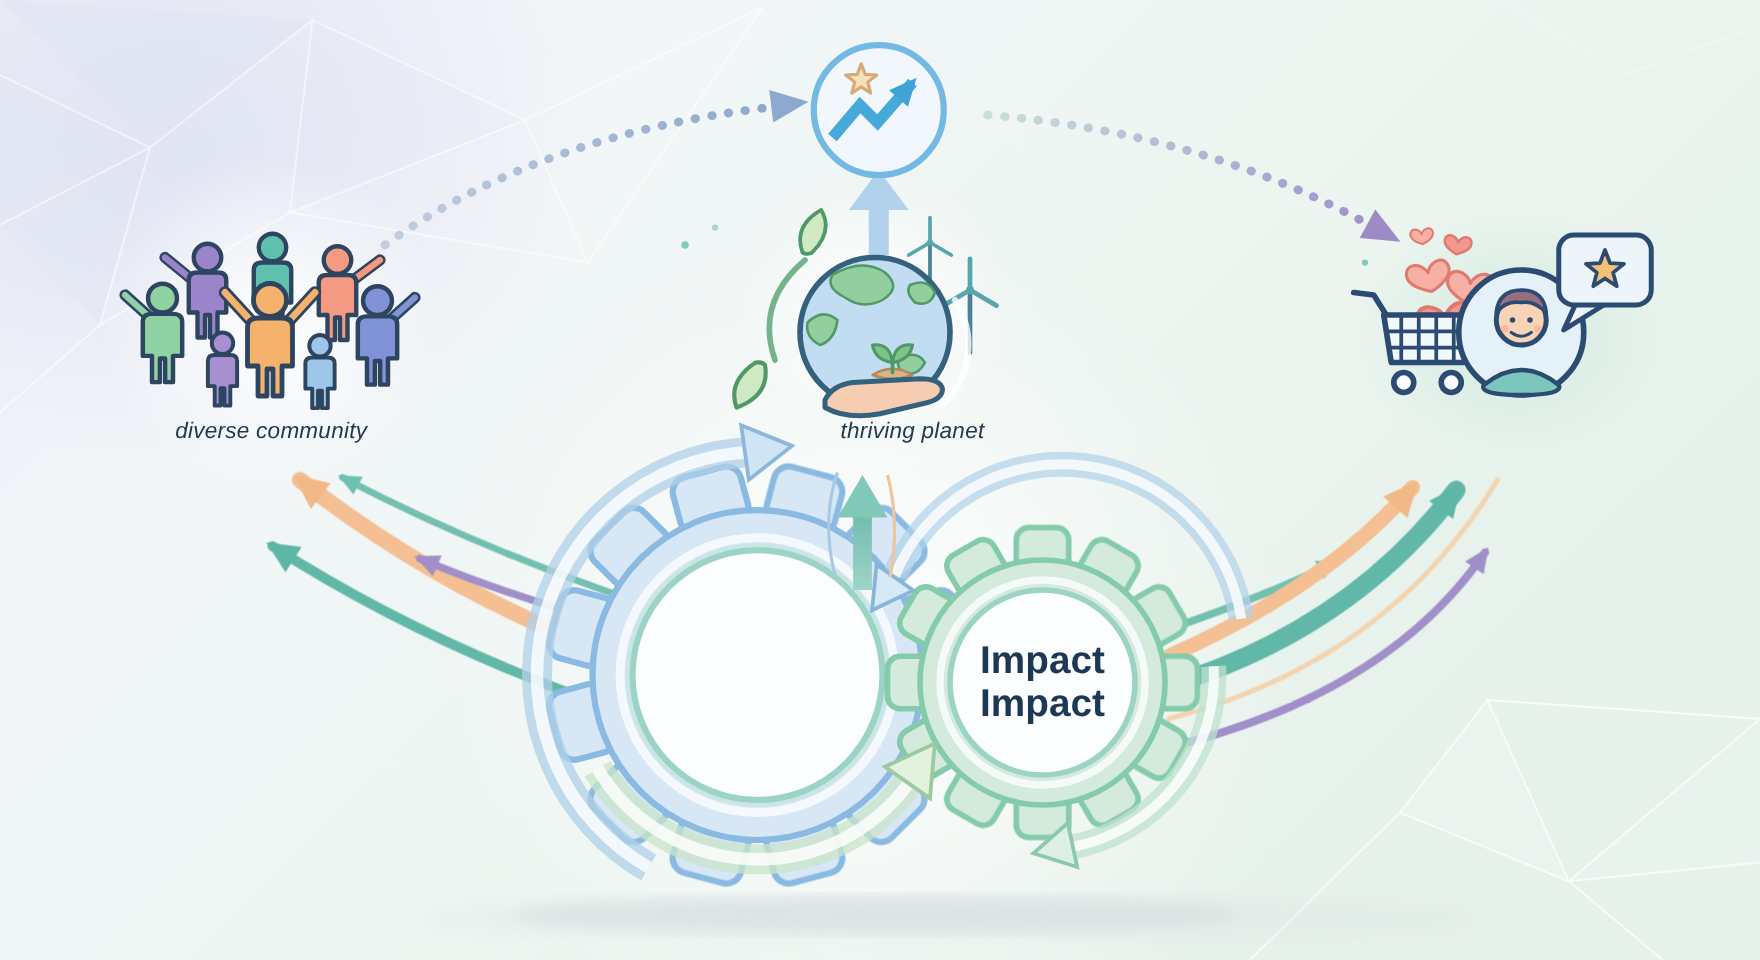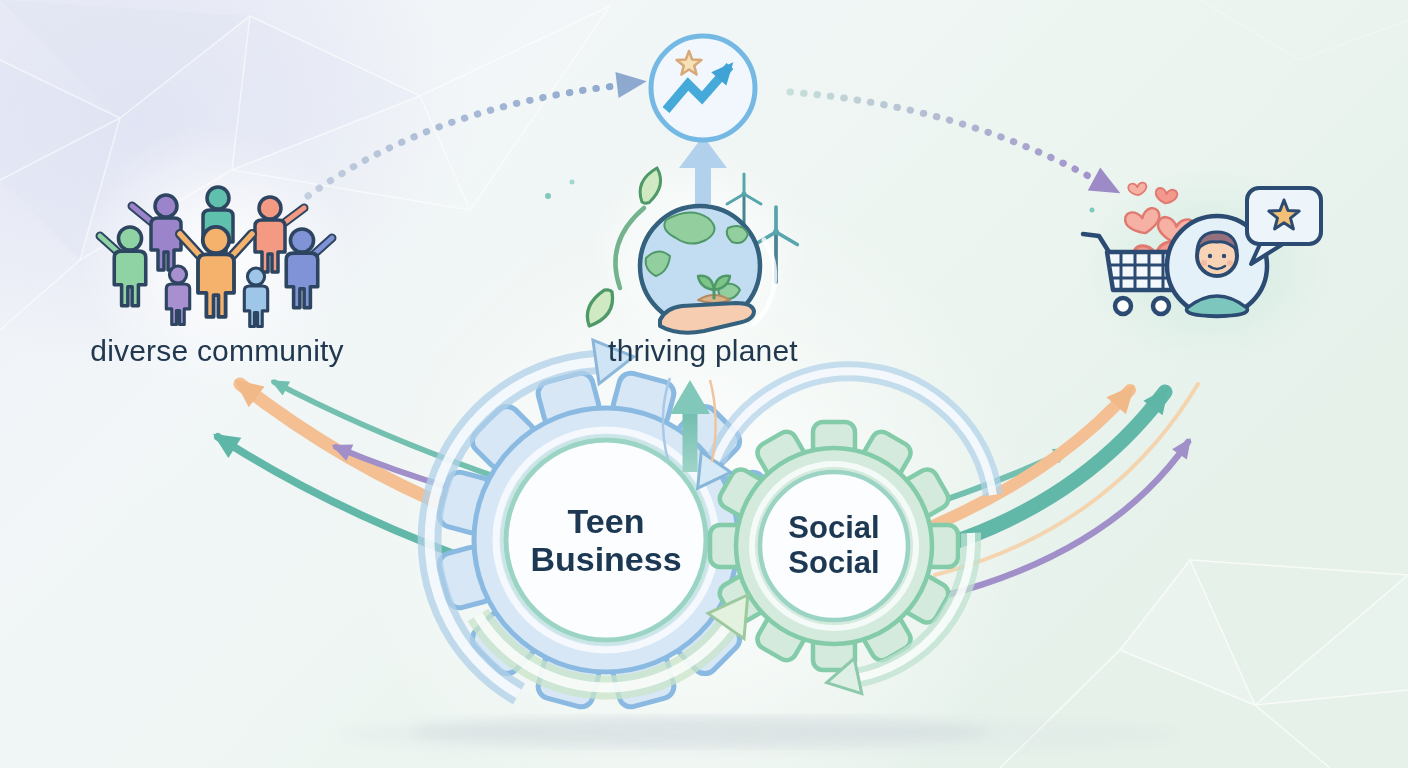--- a/index.html
+++ b/index.html
@@ -3,21 +3,21 @@
 <meta charset="utf-8">
 <style>
   html,body{margin:0;padding:0;background:#e9eef2;}
   .stage{
     position:relative;width:1408px;height:768px;overflow:hidden;
     font-family:"Liberation Sans", sans-serif;
   }
   .stage svg{position:absolute;left:0;top:0;}
   .caption{
     position:absolute;text-align:center;color:#21384f;
-    font-size:30px;font-weight:400;letter-spacing:.2px;
+    font-size:18px;font-weight:400;letter-spacing:.2px;font-style:italic;
   }
   .gear-label{
     position:absolute;display:flex;align-items:center;justify-content:center;
     text-align:center;color:#1d3853;font-weight:700;line-height:1.12;
   }
   .gear-label.left{left:506px;top:440px;width:200px;height:200px;font-size:34px;}
   .gear-label.right{left:760px;top:472px;width:148px;height:148px;font-size:31px;}
 </style>
 </head>
 <body>
@@ -406,16 +406,15 @@
 
   <g>
     <path d="M 668 460 C 660 430 662 400 670 378" stroke="#a8c8e8" stroke-width="2.5" fill="none"></path>
     <path d="M 712 462 C 718 432 716 402 710 380" stroke="#f0c49c" stroke-width="2.5" fill="none"></path>
     <path d="M 690 472 L 690 410" stroke="url(#upTeal)" stroke-width="15" fill="none"></path>
     <polygon points="690,380 670,414 710,414" fill="#82c8ba"></polygon>
   </g>
 </svg>
 
 <div class="caption" style="left:67px;top:334px;width:300px;">diverse community</div>
-<div class="caption" style="left:553px;top:334px;width:300px;">thriving planet</div>
-<div class="gear-label left">Teen Business</div>
-<div class="gear-label right">Social Social</div>
+<div class="caption" style="left:580px;top:334px;width:300px;">thriving planet</div>
+<div class="gear-label right">Impact Impact</div>
 </div>
 
 </body></html>

